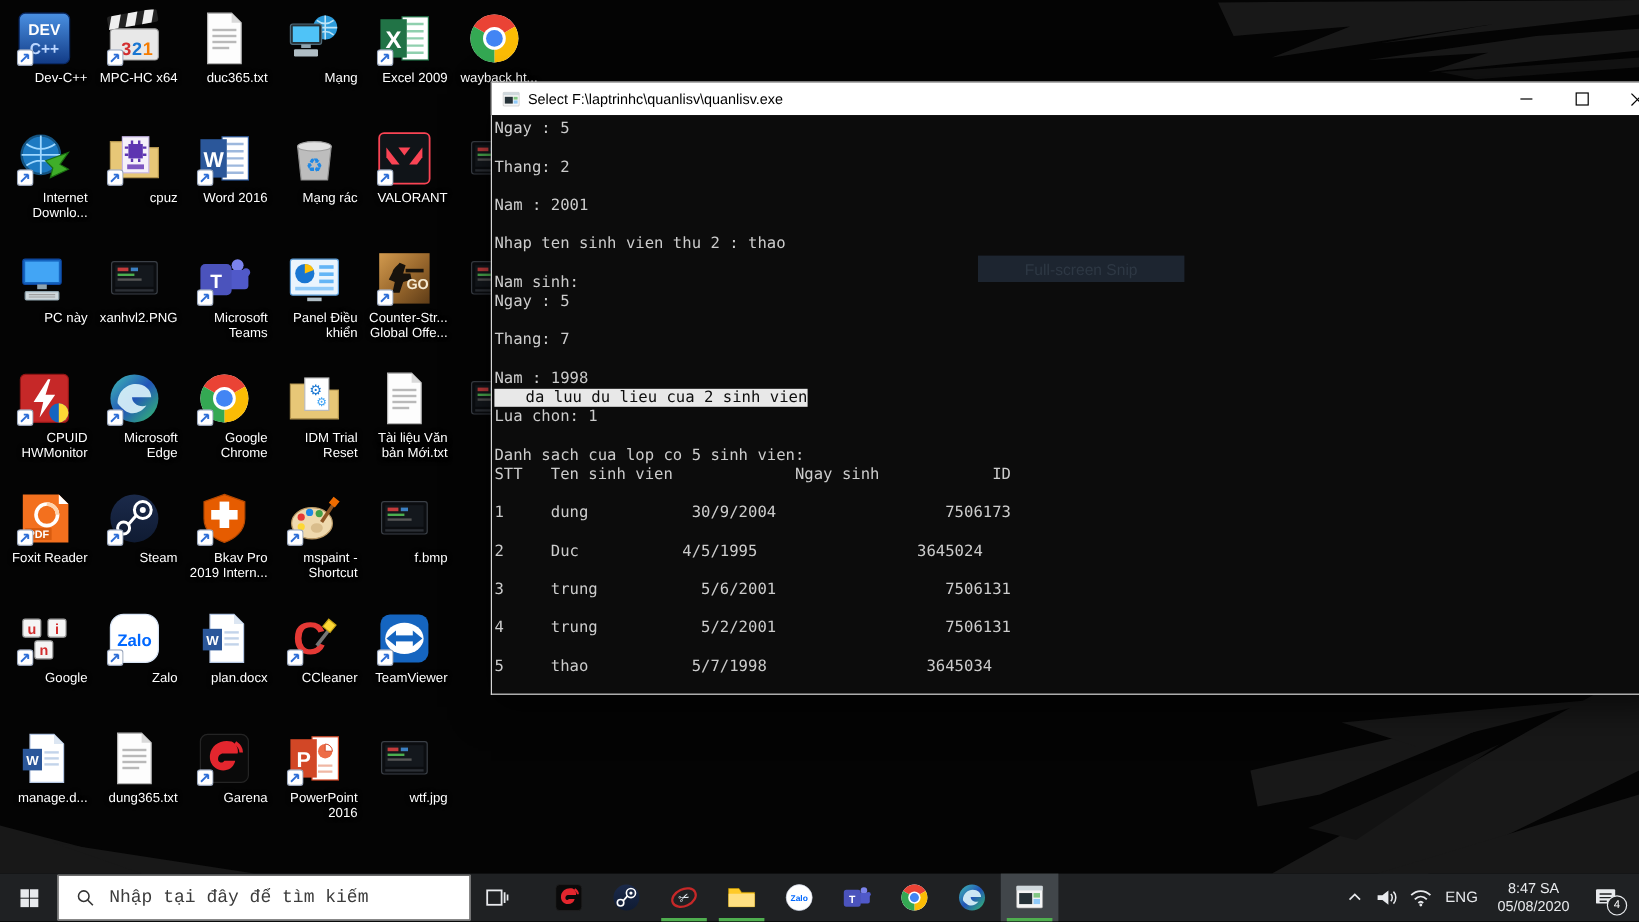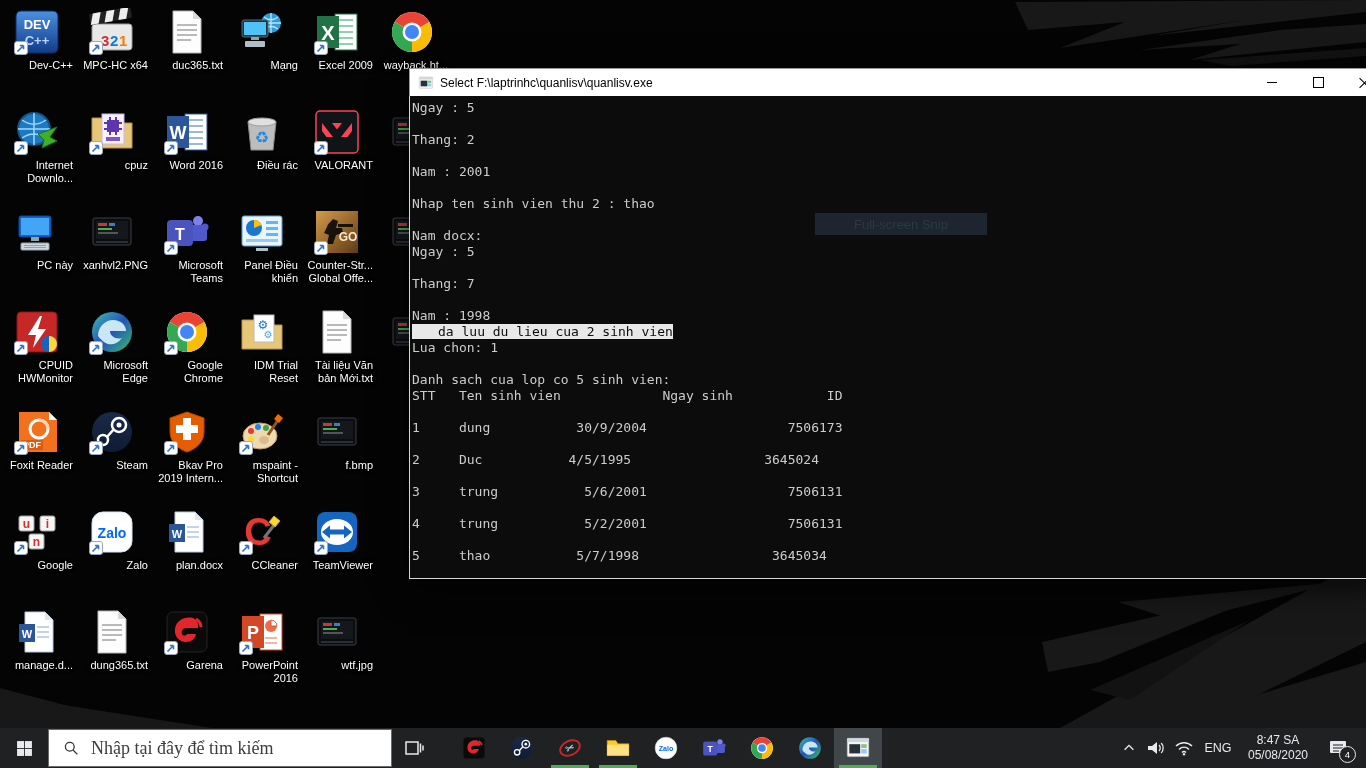--- a/index.html
+++ b/index.html
@@ -47,22 +47,22 @@
                 align-items:center;justify-content:center;}
 
   
   #taskbar{position:absolute;left:0;bottom:0;width:1366px;height:40px;background:#1f2123;
            z-index:10;display:flex;align-items:stretch;}
   #start-button{width:48px;display:flex;align-items:center;justify-content:center;}
   #start-button svg{width:17px;height:17px;}
   #search-box{position:relative;width:344px;margin:1px 0;background:#ffffff;
               border:1px solid #6b6b6b;box-sizing:border-box;display:flex;align-items:center;}
   #search-box svg{width:16px;height:16px;margin:0 10px 0 14px;flex:0 0 auto;}
-  #search-input{border:none;outline:none;background:transparent;font-size:18px;
-                width:260px;font-family:Liberation Serif, serif;color:#ef4444;}
+  #search-input{border:none;outline:none;background:transparent;font-size:15px;
+                width:260px;font-family:Liberation Mono, monospace;color:#ef4444;}
   #search-input::placeholder{color:#3c3c3c;opacity:1;}
   #taskview-button{width:44px;display:flex;align-items:center;justify-content:center;}
   #taskview-button svg{width:20px;height:20px;}
   #task-buttons{display:flex;margin-left:14px;}
   .task-btn{width:48px;display:flex;align-items:center;justify-content:center;position:relative;}
   .task-btn .tb-art{width:26px;height:26px;}
   .task-btn .tb-art svg{width:26px;height:26px;display:block;}
   .task-btn.running:after{content:"";position:absolute;left:5px;bottom:0;width:38px;height:3px;
                           background:#4fae4f;}
   .task-btn.active{background:#41464a;}
@@ -543,21 +543,21 @@
       </div>
       <div class="desktop-icon" style="left: 226px; top: 108px;">
         <div class="icon-art">
           <svg viewBox="0 0 48 48">
             <path d="M10 14h28l-3 28H13z" fill="#bdbdbd" stroke="#8d8d8d"></path>
             <ellipse cx="24" cy="14" rx="14" ry="4" fill="#e0e0e0" stroke="#9e9e9e"></ellipse>
             <text x="24" y="35" font-size="16" text-anchor="middle" fill="#1e88e5">♻</text>
           </svg>
         </div>
         <div class="icon-label">
-          <div>Điều rác</div>
+          <div>Mạng rác</div>
         </div>
       </div>
       <div class="desktop-icon" style="left: 226px; top: 208px;">
         <div class="icon-art">
           <svg viewBox="0 0 48 48">
             <rect x="4" y="8" width="40" height="30" rx="2" fill="#eaf4fd" stroke="#5b9bd5"></rect>
             <circle cx="16" cy="20" r="8" fill="#1976d2"></circle>
             <path d="M16 20V12a8 8 0 0 1 7.5 5z" fill="#ffc107"></path>
             <g fill="#64b5f6">
               <rect x="28" y="13" width="12" height="3"></rect>
@@ -881,21 +881,21 @@
     </div>
     <div id="console-body">
         <div class="c-line"><span>Ngay : 5</span></div>
         <div class="c-line"><span></span></div>
         <div class="c-line"><span>Thang: 2</span></div>
         <div class="c-line"><span></span></div>
         <div class="c-line"><span>Nam : 2001</span></div>
         <div class="c-line"><span></span></div>
         <div class="c-line"><span>Nhap ten sinh vien thu 2 : thao</span></div>
         <div class="c-line"><span></span></div>
-        <div class="c-line"><span>Nam docx:</span></div>
+        <div class="c-line"><span>Nam sinh:</span></div>
         <div class="c-line"><span>Ngay : 5</span></div>
         <div class="c-line"><span></span></div>
         <div class="c-line"><span>Thang: 7</span></div>
         <div class="c-line"><span></span></div>
         <div class="c-line"><span>Nam : 1998</span></div>
         <div class="c-line"><span class="hl">da luu du lieu cua 2 sinh vien</span></div>
         <div class="c-line"><span>Lua chon: 1</span></div>
         <div class="c-line"><span></span></div>
         <div class="c-line"><span>Danh sach cua lop co 5 sinh vien:</span></div>
         <div class="c-line"><span>STT   Ten sinh vien             Ngay sinh            ID</span></div>

